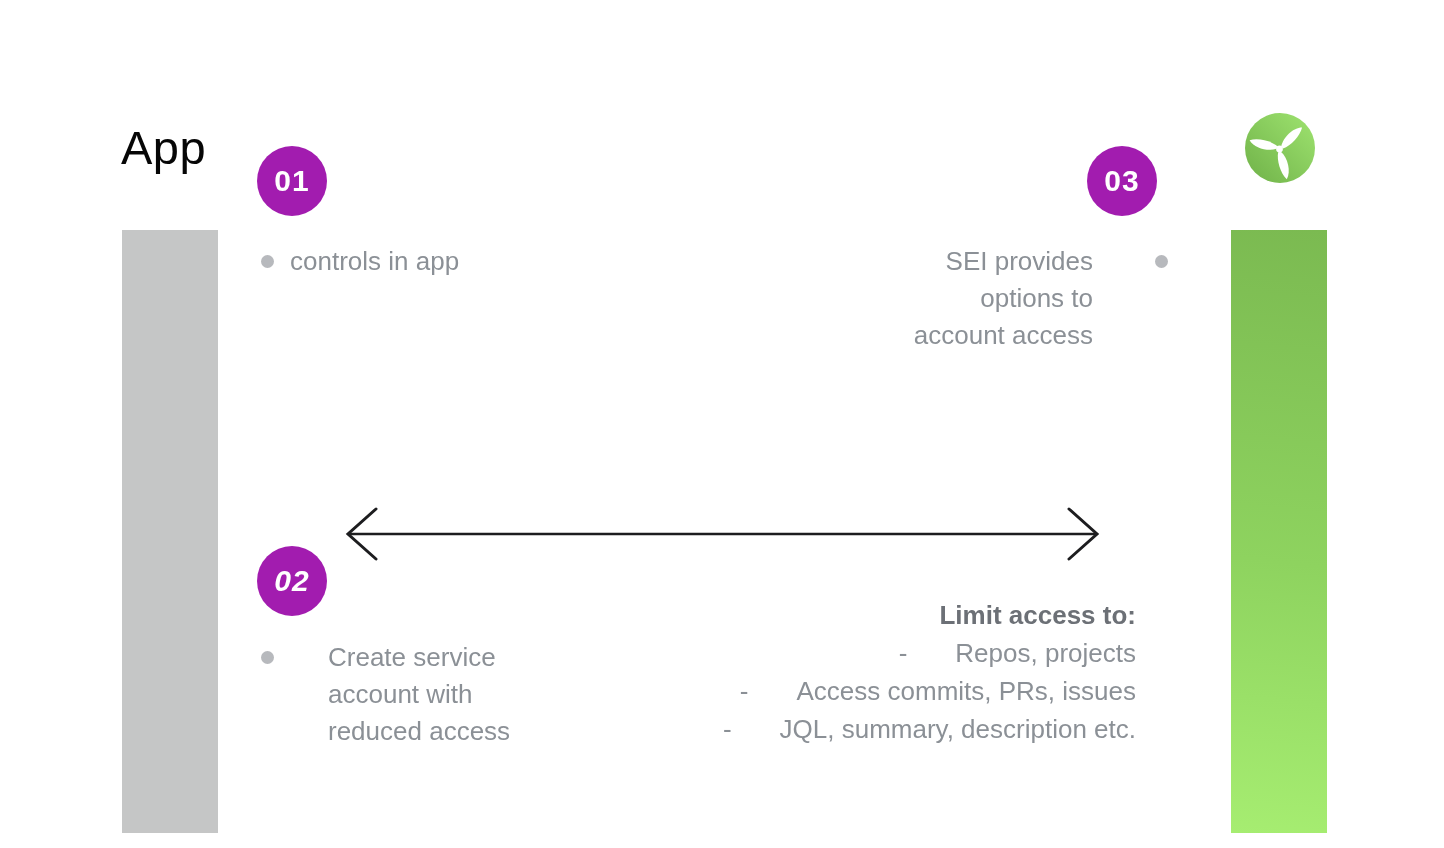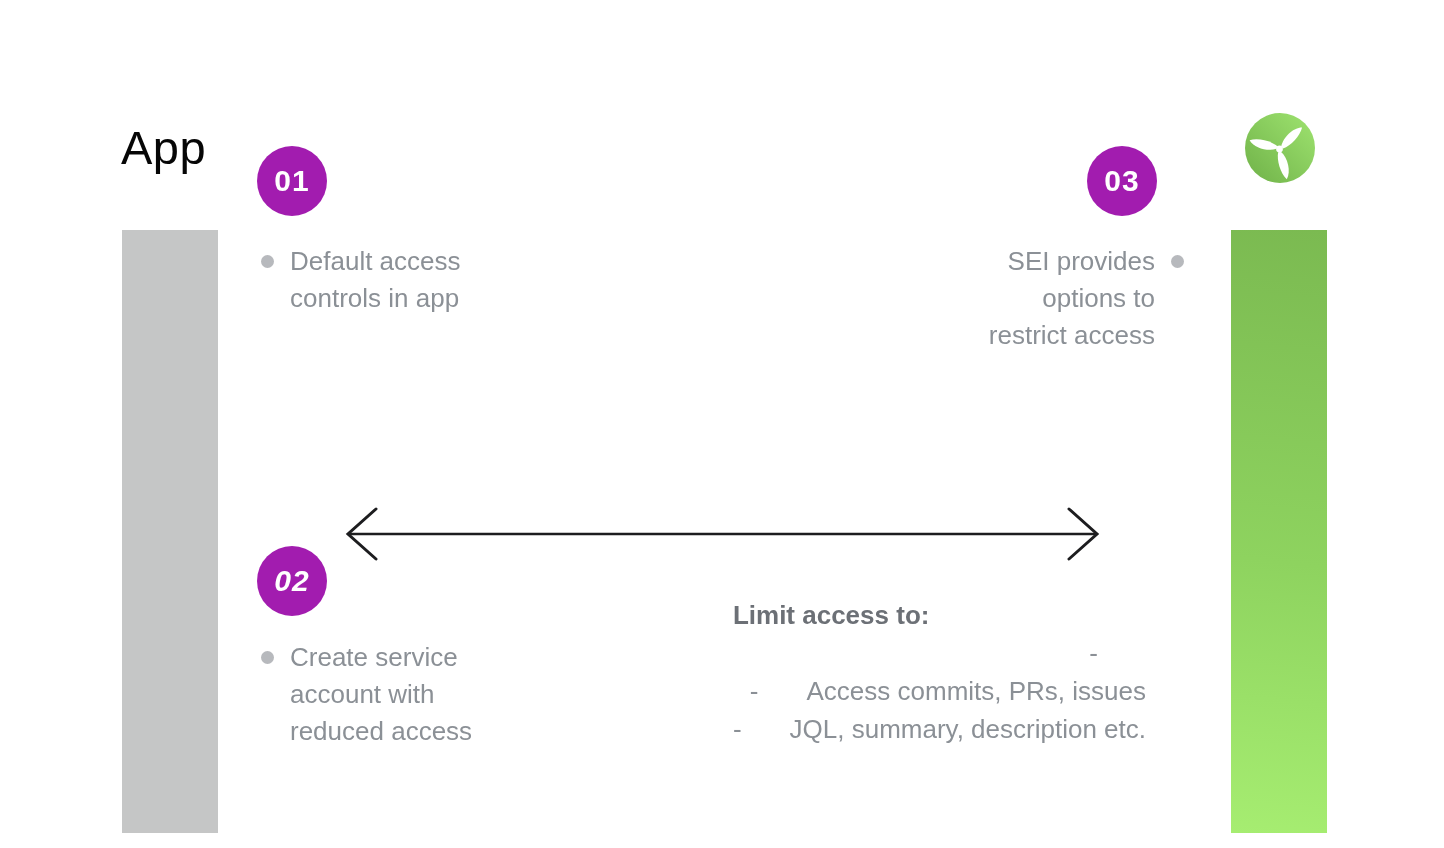--- a/index.html
+++ b/index.html
@@ -45,30 +45,30 @@
   .dot {
     width: 13px; height: 13px; border-radius: 50%;
     background: #b7b9bd; flex: 0 0 auto; margin-top: 12px;
   }
   .note-left  { flex-direction: row; }
   .note-left .dot { margin-right: 16px; }
   .note-right { flex-direction: row; }
   .note-right .note-lines { text-align: right; }
   .note-right .dot { margin-left: 16px; }
   .note-1 { left: 261px; top: 243px; }
-  .note-2 { left: 261px; top: 639px; }
-  .note-3 { right: 260px; top: 243px; }
+  .note-2 { left: 261px; top: 639px; gap: 38px; }
+  .note-3 { right: 276px; top: 243px; gap: 46px; }
 
   
   .arrow-wrap { position: absolute; left: 340px; top: 499px; width: 765px; height: 70px; }
 
   
   .limit {
-    position: absolute; right: 298px; top: 596px;
-    text-align: left;
+    position: absolute; right: 308px; top: 596px;
+    text-align: right;
   }
   .limit-title {
     font-size: 26px; line-height: 38px; font-weight: 700; color: #6c7076;
   }
   .limit-row {
     display: flex; justify-content: flex-end;
     font-size: 26px; line-height: 38px; color: #8b9096;
   }
   .limit-row .dash { margin-right: 48px; }
 </style>
@@ -112,57 +112,57 @@
   <div class="badge badge-02">
     <span>02</span>
   </div>
   <div class="badge badge-03">
     <span>03</span>
   </div>
 
   <div class="note note-left note-1">
     <span class="dot"></span>
     <div class="note-lines">
-      <div>Default access</div>
       <div>controls in app</div>
     </div>
   </div>
 
   <div class="note note-left note-2">
     <span class="dot"></span>
     <div class="note-lines">
       <div>Create service</div>
       <div>account with</div>
       <div>reduced access</div>
     </div>
   </div>
 
   <div class="note note-right note-3">
     <div class="note-lines">
       <div>SEI provides</div>
       <div>options to</div>
-      <div>restrict access</div>
+      <div>account access</div>
     </div>
     <span class="dot"></span>
   </div>
 
   <div class="arrow-wrap">
     <svg viewBox="0 0 765 70" width="765" height="70" aria-hidden="true">
       <g stroke="#1d1d1f" fill="none" stroke-linecap="round">
         <line x1="9" y1="35" x2="756" y2="35" stroke-width="2.6"></line>
         <polyline points="36,10 8,35 36,60" stroke-width="3"></polyline>
         <polyline points="729,10 757,35 729,60" stroke-width="3"></polyline>
       </g>
     </svg>
   </div>
 
   <div class="limit">
     <div class="limit-title">Limit access to:</div>
     <div class="limit-row">
       <span class="dash">-</span>
+      <span class="limit-text">Repos, projects</span>
     </div>
     <div class="limit-row">
       <span class="dash">-</span>
       <span class="limit-text">Access commits, PRs, issues</span>
     </div>
     <div class="limit-row">
       <span class="dash">-</span>
       <span class="limit-text">JQL, summary, description etc.</span>
     </div>
   </div>

